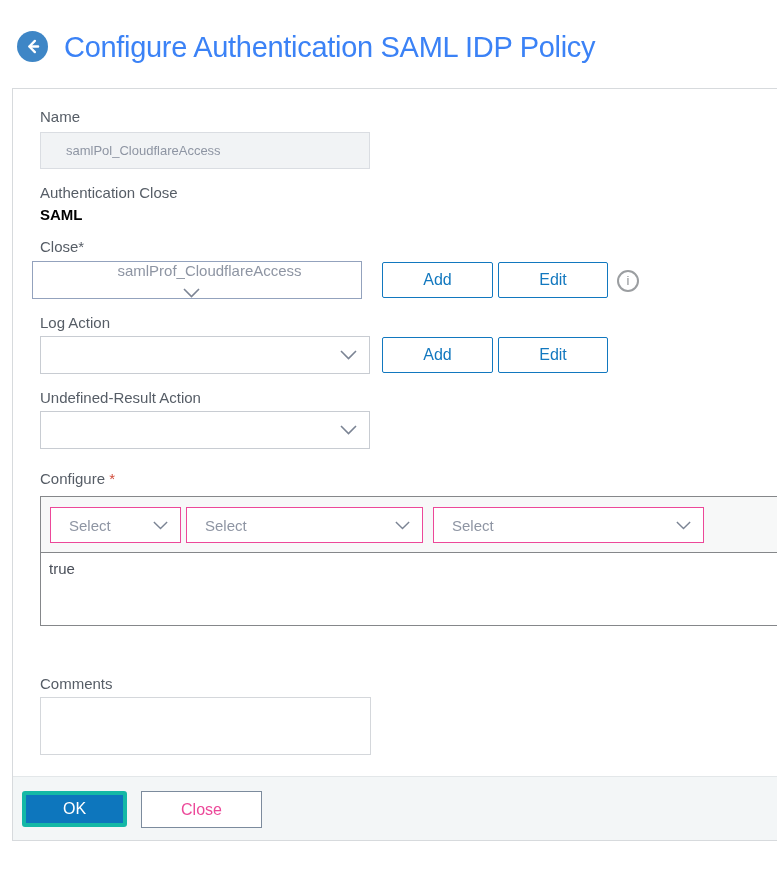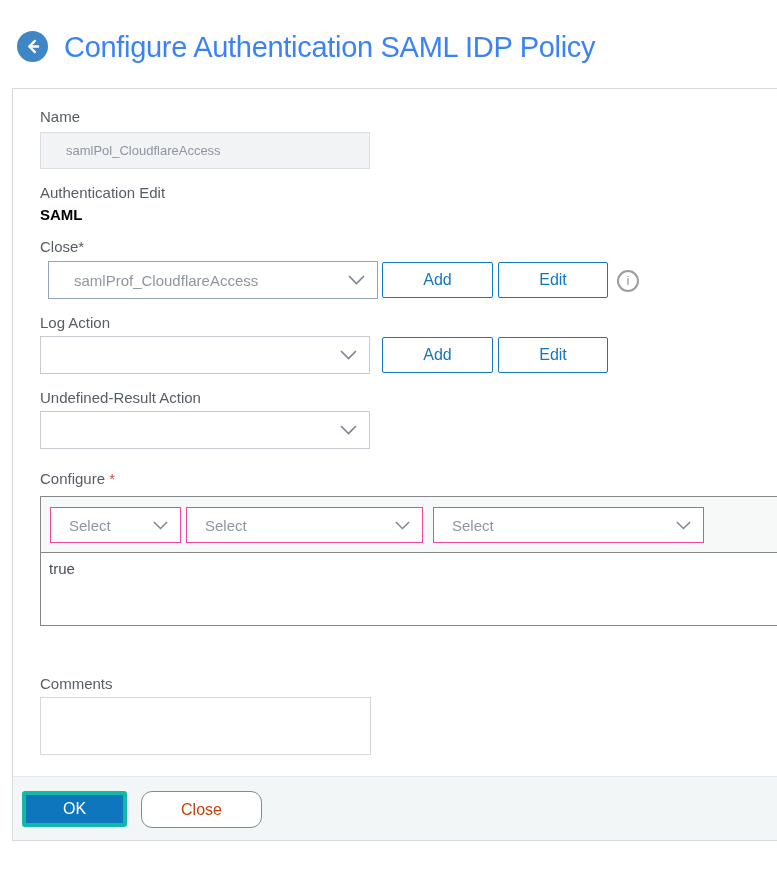--- a/index.html
+++ b/index.html
@@ -59,21 +59,21 @@
     border:1px solid #d4d7db; resize:none; font-size:15px; color:#4a4f59; padding:6px 8px;
     font-family:"Liberation Sans","DejaVu Sans",sans-serif; }
 
   
   .panel-footer { position:absolute; left:0; right:0; top:687px; height:64px;
     background:#f3f6f7; border-top:1px solid #e3e7e9; }
   .btn-ok { position:absolute; left:9px; top:14px; width:105px; height:36px;
     background:#0d76bd; color:#ffffff; border:4px solid #14b8a6; border-radius:3px;
     font-size:16px; cursor:pointer; font-family:inherit; }
   .btn-close { position:absolute; left:128px; top:14px; width:121px; height:37px;
-    background:#ffffff; color:#c2410c; border:1px solid #7c8b9d; border-radius:11px;
+    background:#ffffff; color:#ec4899; border:1px solid #7c8b9d; border-radius:0;
     font-size:16px; cursor:pointer; font-family:inherit; }
 </style>
 </head>
 <body>
 
 <div class="page">
 
   <button class="back-btn">
     <span style="display:flex">
       <svg width="19" height="19" viewBox="0 0 24 24" fill="none" stroke="#ffffff" stroke-width="3" stroke-linecap="round" stroke-linejoin="round">
@@ -82,25 +82,25 @@
       </svg>
     </span>
   </button>
   <h1 class="page-title">Configure Authentication SAML IDP Policy</h1>
 
   <div class="panel">
 
     <div class="field-label" style="left:27px; top:19px;">Name</div>
     <input class="text-input name-input" type="text" disabled="" value="samlPol_CloudflareAccess" style="">
 
-    <div class="field-label" style="left:27px; top:95px;">Authentication Edit</div>
+    <div class="field-label" style="left:27px; top:95px;">Authentication Close</div>
     <div class="static-value" style="left:27px; top:117px;">SAML</div>
 
     <div class="field-label" style="left:27px; top:149px;">Close*</div>
-    <div class="select action-sel" style="left:35px; top:172px; width:330px;">
+    <div class="select action-sel" style="left:19px; top:172px; width:330px;flex-direction:column;">
       <span class="sel-text">samlProf_CloudflareAccess</span>
       <span class="chev">
         <svg width="17" height="10" viewBox="0 0 17 10" fill="none" stroke="#7b8494" stroke-width="1.6">
             <path d="M1 1 L8.5 8.5 L16 1"></path>
           </svg>
       </span>
     </div>
     <button class="btn-outline-blue" style="left:369px; top:173px; width:111px;">Add</button>
     <button class="btn-outline-blue" style="left:485px; top:173px; width:110px;">Edit</button>
     <div class="info-icon" style="left:604px; top:181px;">i</div>

